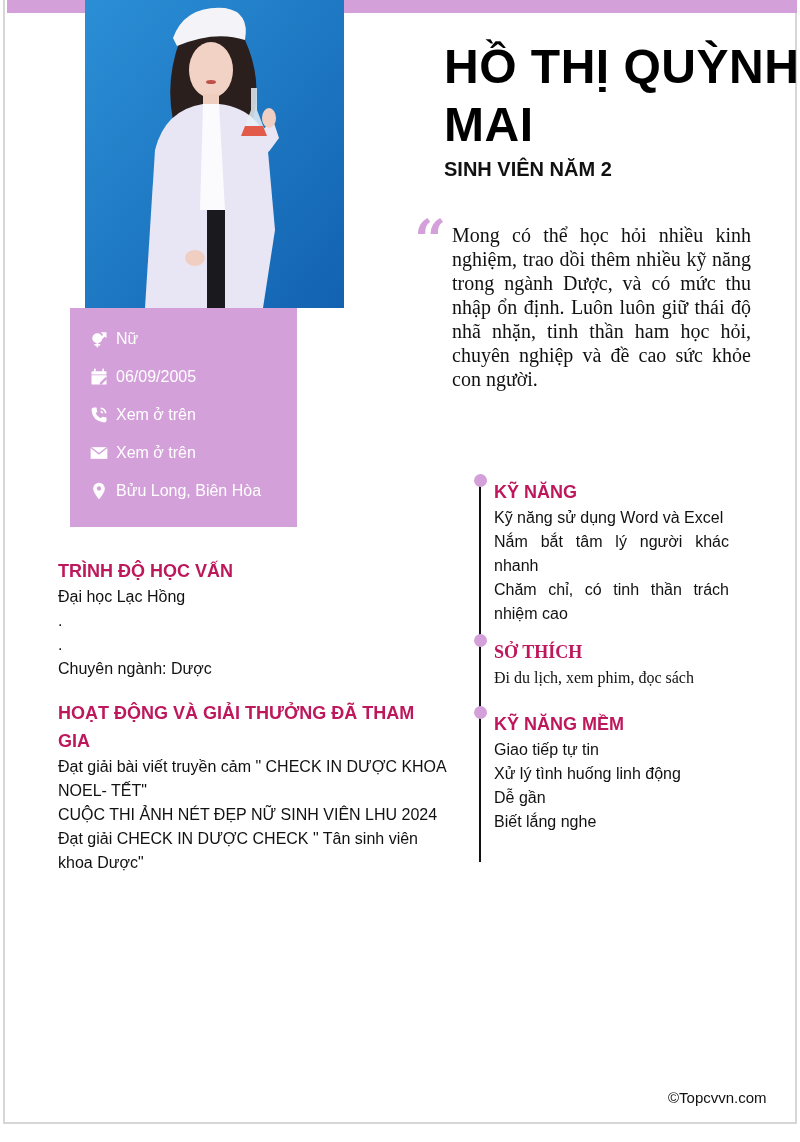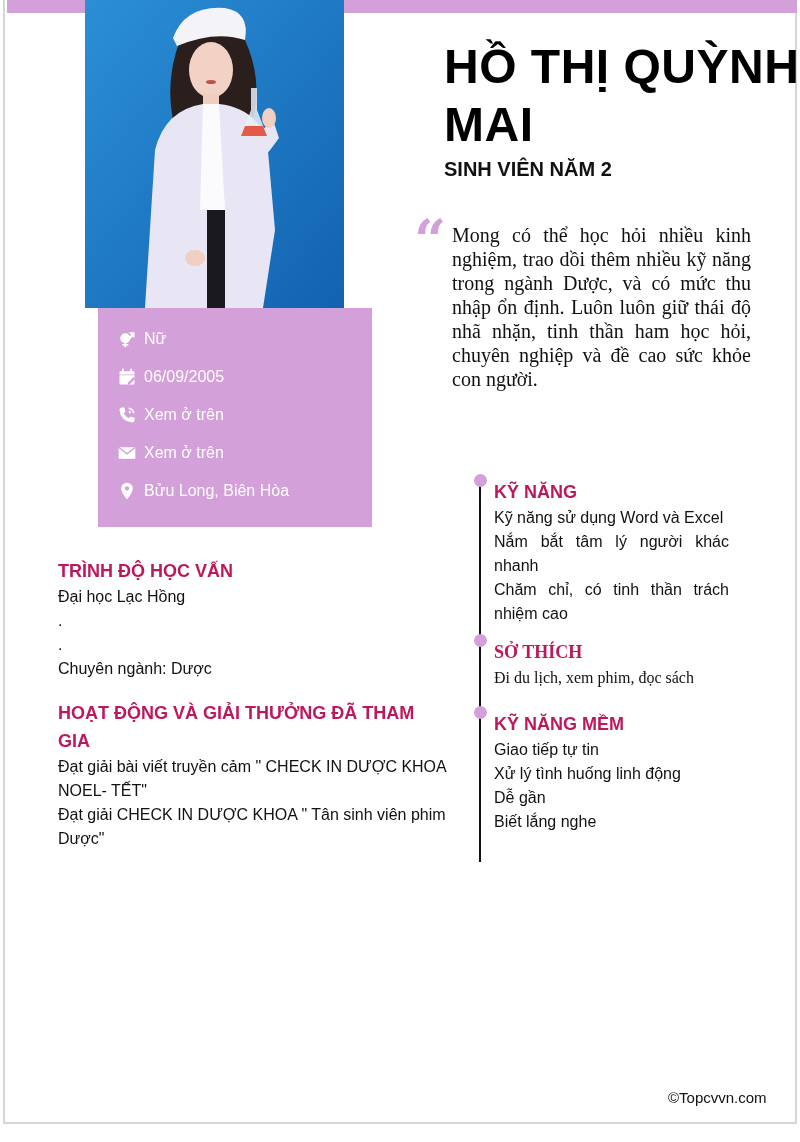--- a/index.html
+++ b/index.html
@@ -18,21 +18,21 @@
     }
 
     .photo {
       position: absolute; left: 85px; top: 0; width: 259px; height: 308px;
       background: linear-gradient(160deg, #2a8ad2 0%, #1b78c4 50%, #1466b5 100%);
       overflow: hidden;
     }
     .photo svg { width: 100%; height: 100%; display: block; }
 
     .info-box {
-      position: absolute; left: 98px; top: 308px; width: 274px; height: 219px;
+      position: absolute; left: 70px; top: 308px; width: 227px; height: 219px;
       background: #d4a0da;
       padding-top: 12px;
     }
     .info-row {
       display: flex; align-items: center;
       height: 38px;
       padding-left: 18px;
       color: #ffffff;
       font-size: 16px;
     }
@@ -194,21 +194,22 @@
   <div class="section-title">TRÌNH ĐỘ HỌC VẤN</div>
   <div class="section-line">Đại học Lạc Hồng</div>
   <div class="section-line">.</div>
   <div class="section-line">.</div>
   <div class="section-line">Chuyên ngành: Dược</div>
 </div>
 
 <div class="left-section" style="top:699px;">
   <div class="section-title">HOẠT ĐỘNG VÀ GIẢI THƯỞNG ĐÃ THAM GIA</div>
   <div class="section-line">Đạt giải bài viết truyền cảm  " CHECK IN DƯỢC KHOA NOEL- TẾT"</div>
-  <div class="section-line">Đạt giải CHECK IN DƯỢC KHOA " Tân sinh viên phim Dược"</div>
+  <div class="section-line">CUỘC THI ẢNH NÉT ĐẸP NỮ SINH VIÊN LHU 2024</div>
+  <div class="section-line">Đạt giải CHECK IN DƯỢC CHECK " Tân sinh viên khoa Dược"</div>
 </div>
 
 <div class="timeline"></div>
 <div class="dot" style="top:474px;"></div>
 <div class="dot" style="top:634px;"></div>
 <div class="dot" style="top:706px;"></div>
 
 <div class="right-section" style="top:478px;">
   <div class="section-title">KỸ NĂNG</div>
   <div class="section-line">Kỹ năng sử dụng  Word và Excel</div>

